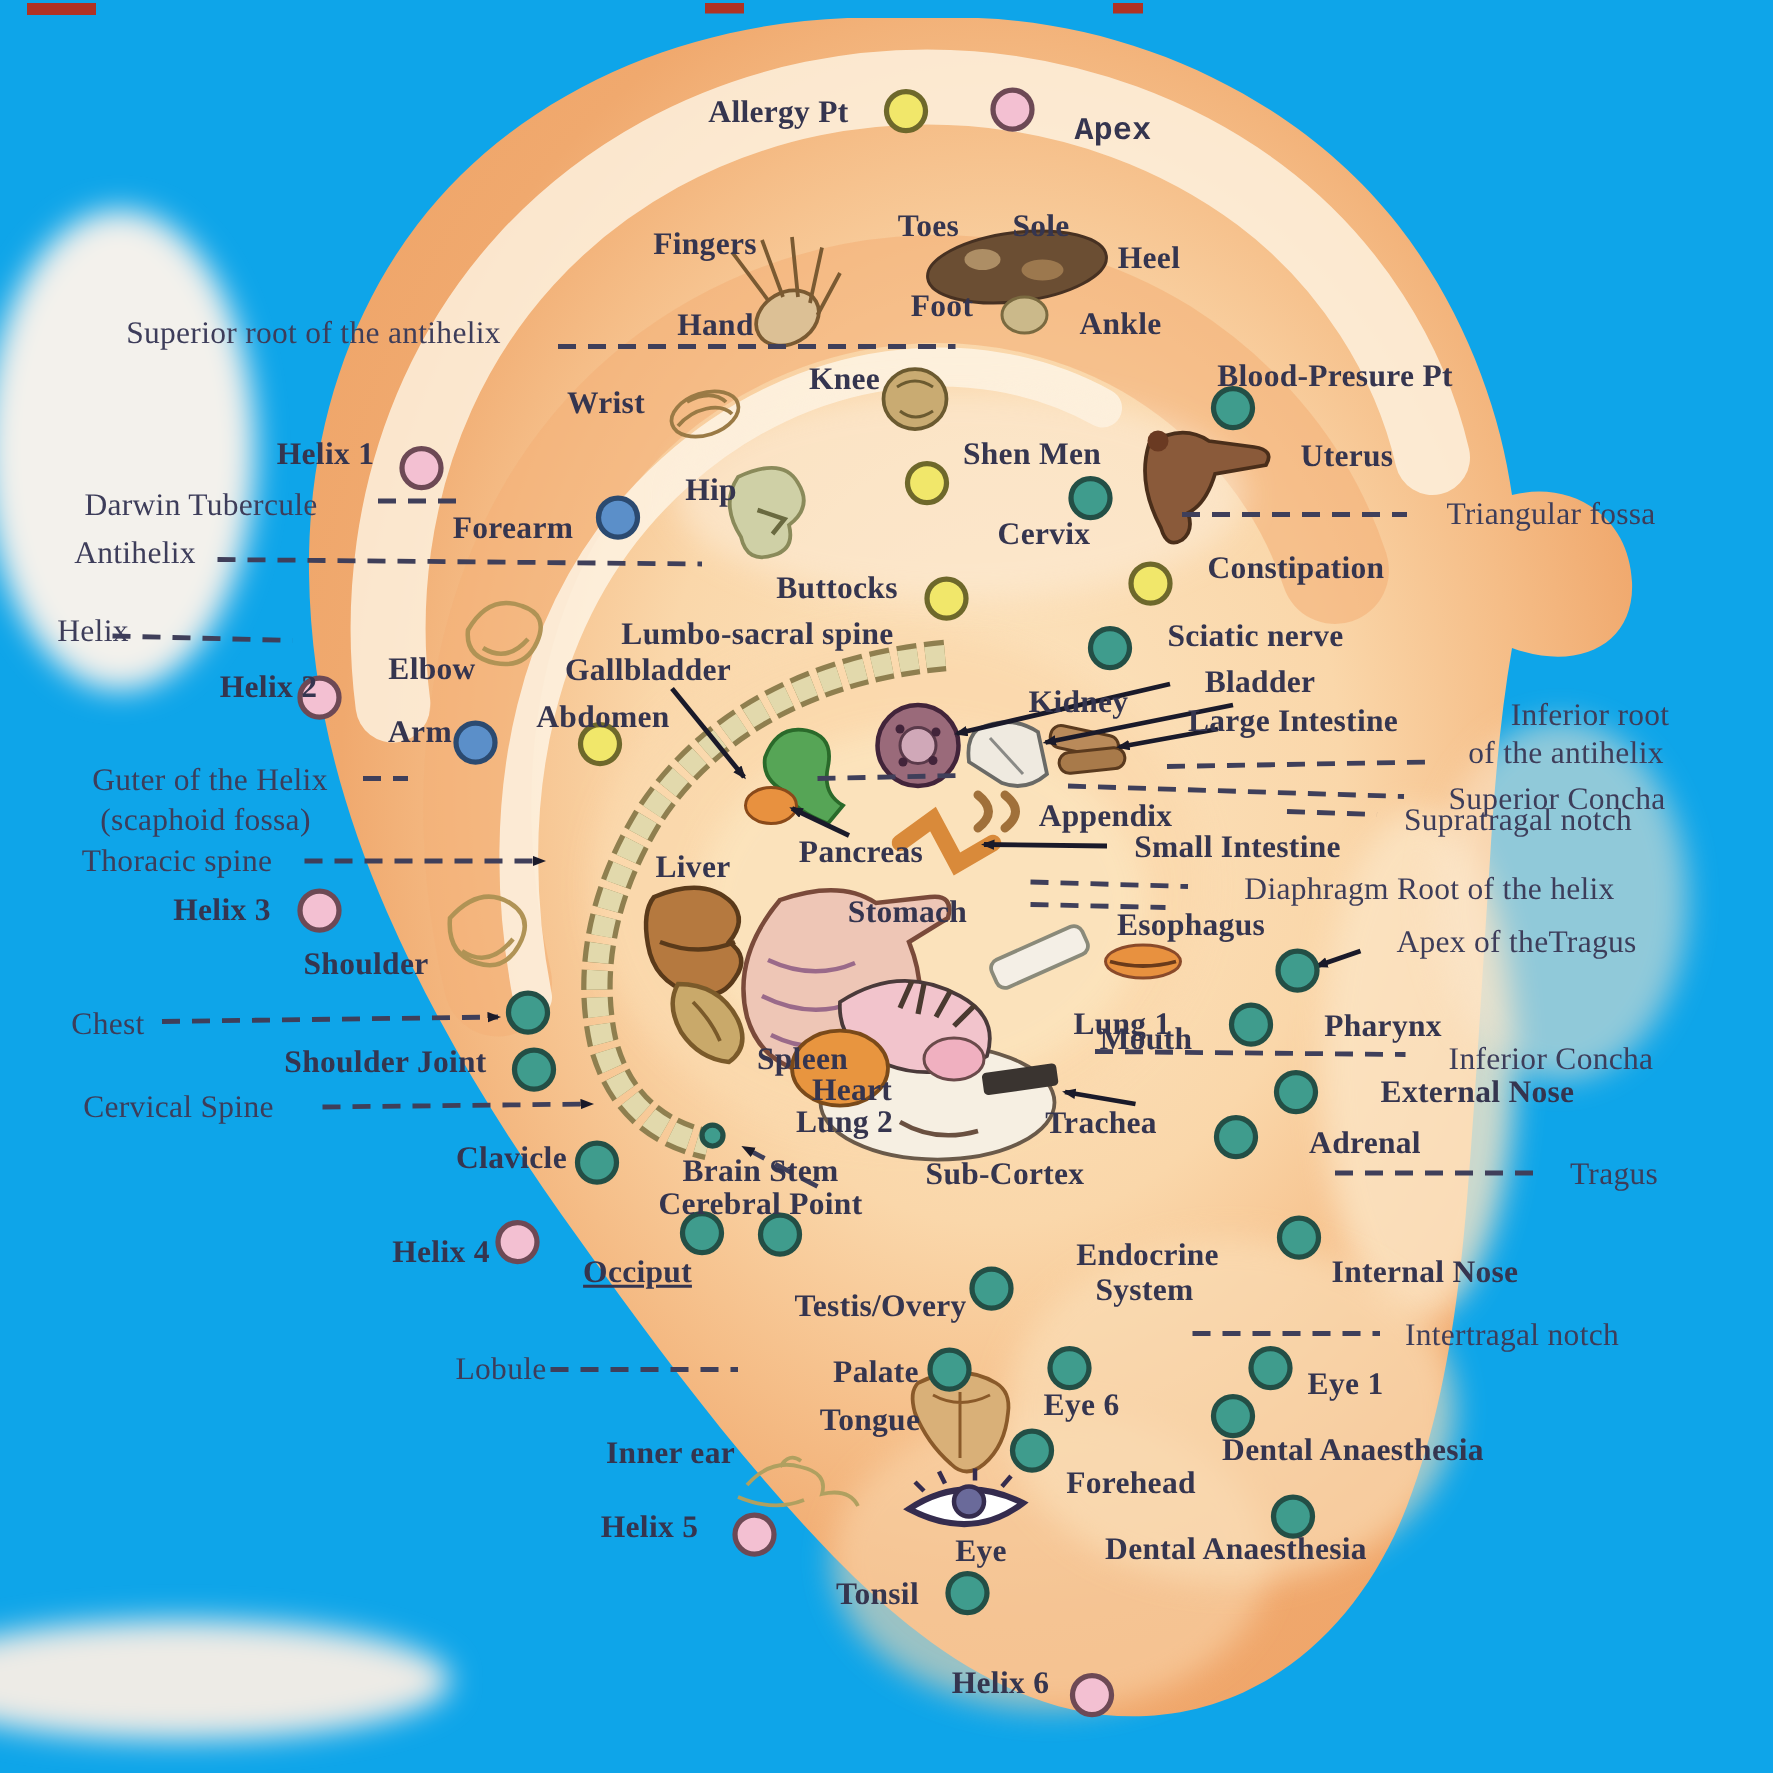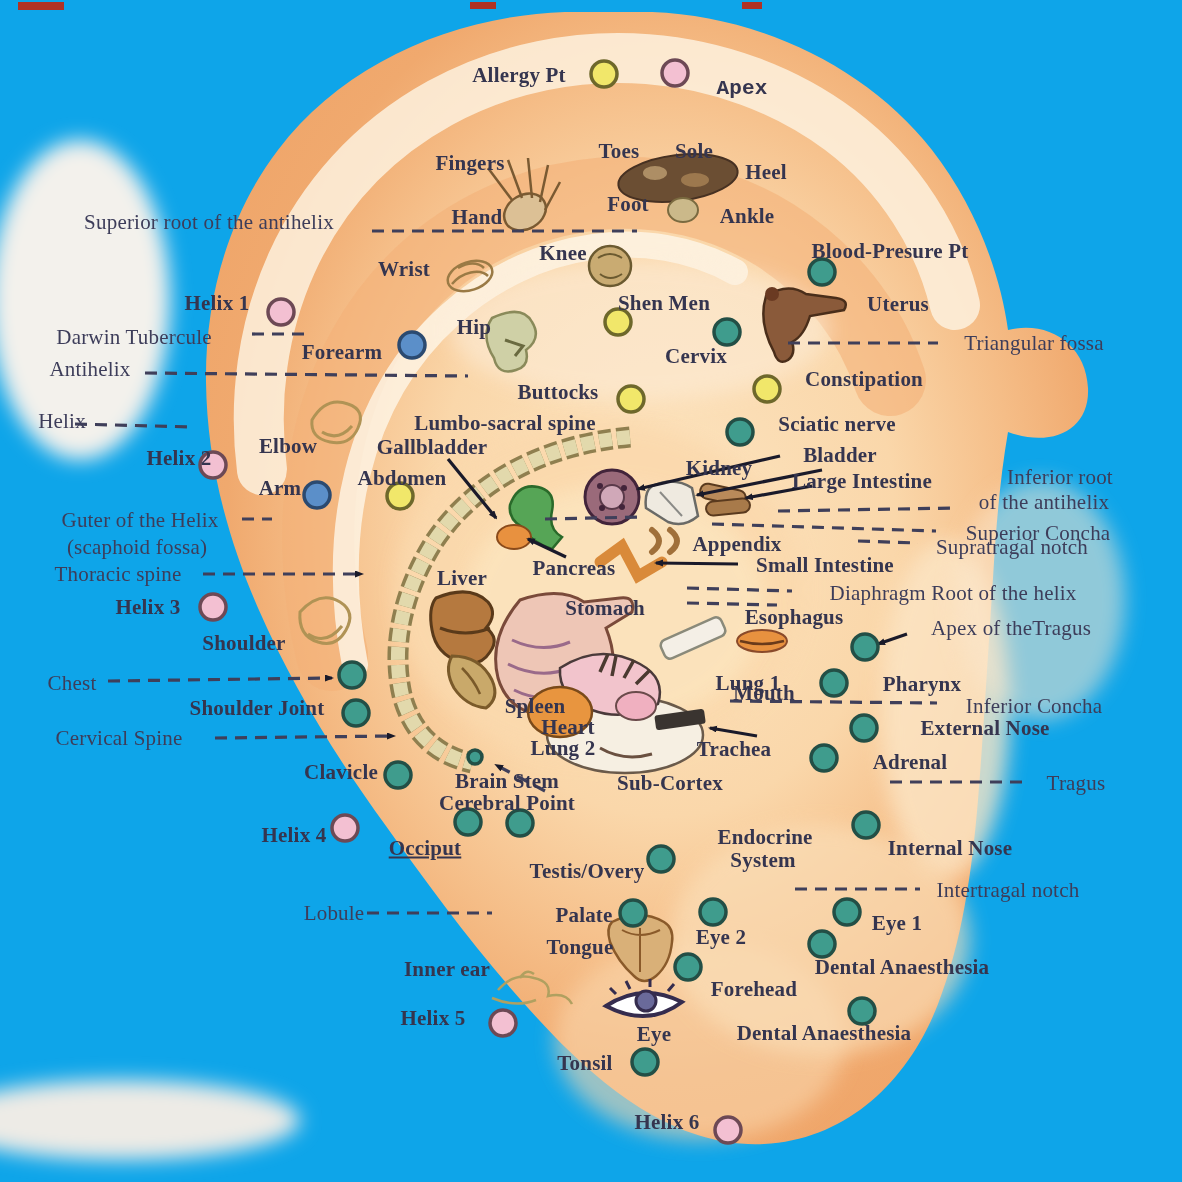--- a/index.html
+++ b/index.html
@@ -244,21 +244,21 @@
       <div class="lbl b" style="left: 694px; top: 151px;">Sole</div>
       <div class="lbl b" style="left: 766px; top: 172px;">Heel</div>
       <div class="lbl b" style="left: 628px; top: 204px;">Foot</div>
       <div class="lbl b" style="left: 747px; top: 216px;">Ankle</div>
       <div class="lbl" style="left: 209px; top: 222px;">Superior root of the antihelix</div>
       <div class="lbl b" style="left: 477px; top: 217px;">Hand</div>
       <div class="lbl b" style="left: 563px; top: 253px;">Knee</div>
       <div class="lbl b" style="left: 890px; top: 251px;">Blood-Presure Pt</div>
       <div class="lbl b" style="left: 404px; top: 269px;">Wrist</div>
       <div class="lbl b" style="left: 217px; top: 303px;">Helix 1</div>
-      <div class="lbl b" style="left: 664px; top: 303px;">Shen Men</div>
+      <div class="lbl b" style="left: 688px; top: 303px;">Shen Men</div>
       <div class="lbl b" style="left: 898px; top: 304px;">Uterus</div>
       <div class="lbl" style="left: 134px; top: 337px;">Darwin Tubercule</div>
       <div class="lbl b" style="left: 342px; top: 352px;">Forearm</div>
       <div class="lbl b" style="left: 474px; top: 327px;">Hip</div>
       <div class="lbl b" style="left: 696px; top: 356px;">Cervix</div>
       <div class="lbl" style="left: 1034px; top: 343px;">Triangular fossa</div>
       <div class="lbl" style="left: 90px; top: 369px;">Antihelix</div>
       <div class="lbl b" style="left: 558px; top: 392px;">Buttocks</div>
       <div class="lbl b" style="left: 864px; top: 379px;">Constipation</div>
       <div class="lbl" style="left: 62px; top: 421px;">Helix</div>
@@ -309,21 +309,21 @@
       <div class="lbl b" style="left: 507px; top: 803px;">Cerebral Point</div>
       <div class="lbl b" style="left: 294px; top: 835px;">Helix 4</div>
       <div class="lbl b" style="left: 425px; top: 848px; text-decoration: underline;">Occiput</div>
       <div class="lbl b" style="left: 765px; top: 837px;">Endocrine</div>
       <div class="lbl b" style="left: 763px; top: 860px;">System</div>
       <div class="lbl b" style="left: 950px; top: 848px;">Internal Nose</div>
       <div class="lbl b" style="left: 587px; top: 871px;">Testis/Overy</div>
       <div class="lbl" style="left: 1008px; top: 890px;">Intertragal notch</div>
       <div class="lbl" style="left: 334px; top: 913px;">Lobule</div>
       <div class="lbl b" style="left: 584px; top: 915px;">Palate</div>
-      <div class="lbl b" style="left: 721px; top: 937px;">Eye 2</div>
+      <div class="lbl b" style="left: 721px; top: 937px;">Eye 6</div>
       <div class="lbl b" style="left: 897px; top: 923px;">Eye 1</div>
       <div class="lbl b" style="left: 580px; top: 947px;">Tongue</div>
       <div class="lbl b" style="left: 902px; top: 967px;">Dental Anaesthesia</div>
       <div class="lbl b" style="left: 447px; top: 969px;">Inner ear</div>
       <div class="lbl b" style="left: 754px; top: 989px;">Forehead</div>
       <div class="lbl b" style="left: 433px; top: 1018px;">Helix 5</div>
       <div class="lbl b" style="left: 654px; top: 1034px;">Eye</div>
       <div class="lbl b" style="left: 824px; top: 1033px;">Dental Anaesthesia</div>
       <div class="lbl b" style="left: 585px; top: 1063px;">Tonsil</div>
       <div class="lbl b" style="left: 667px; top: 1122px;">Helix 6</div>

